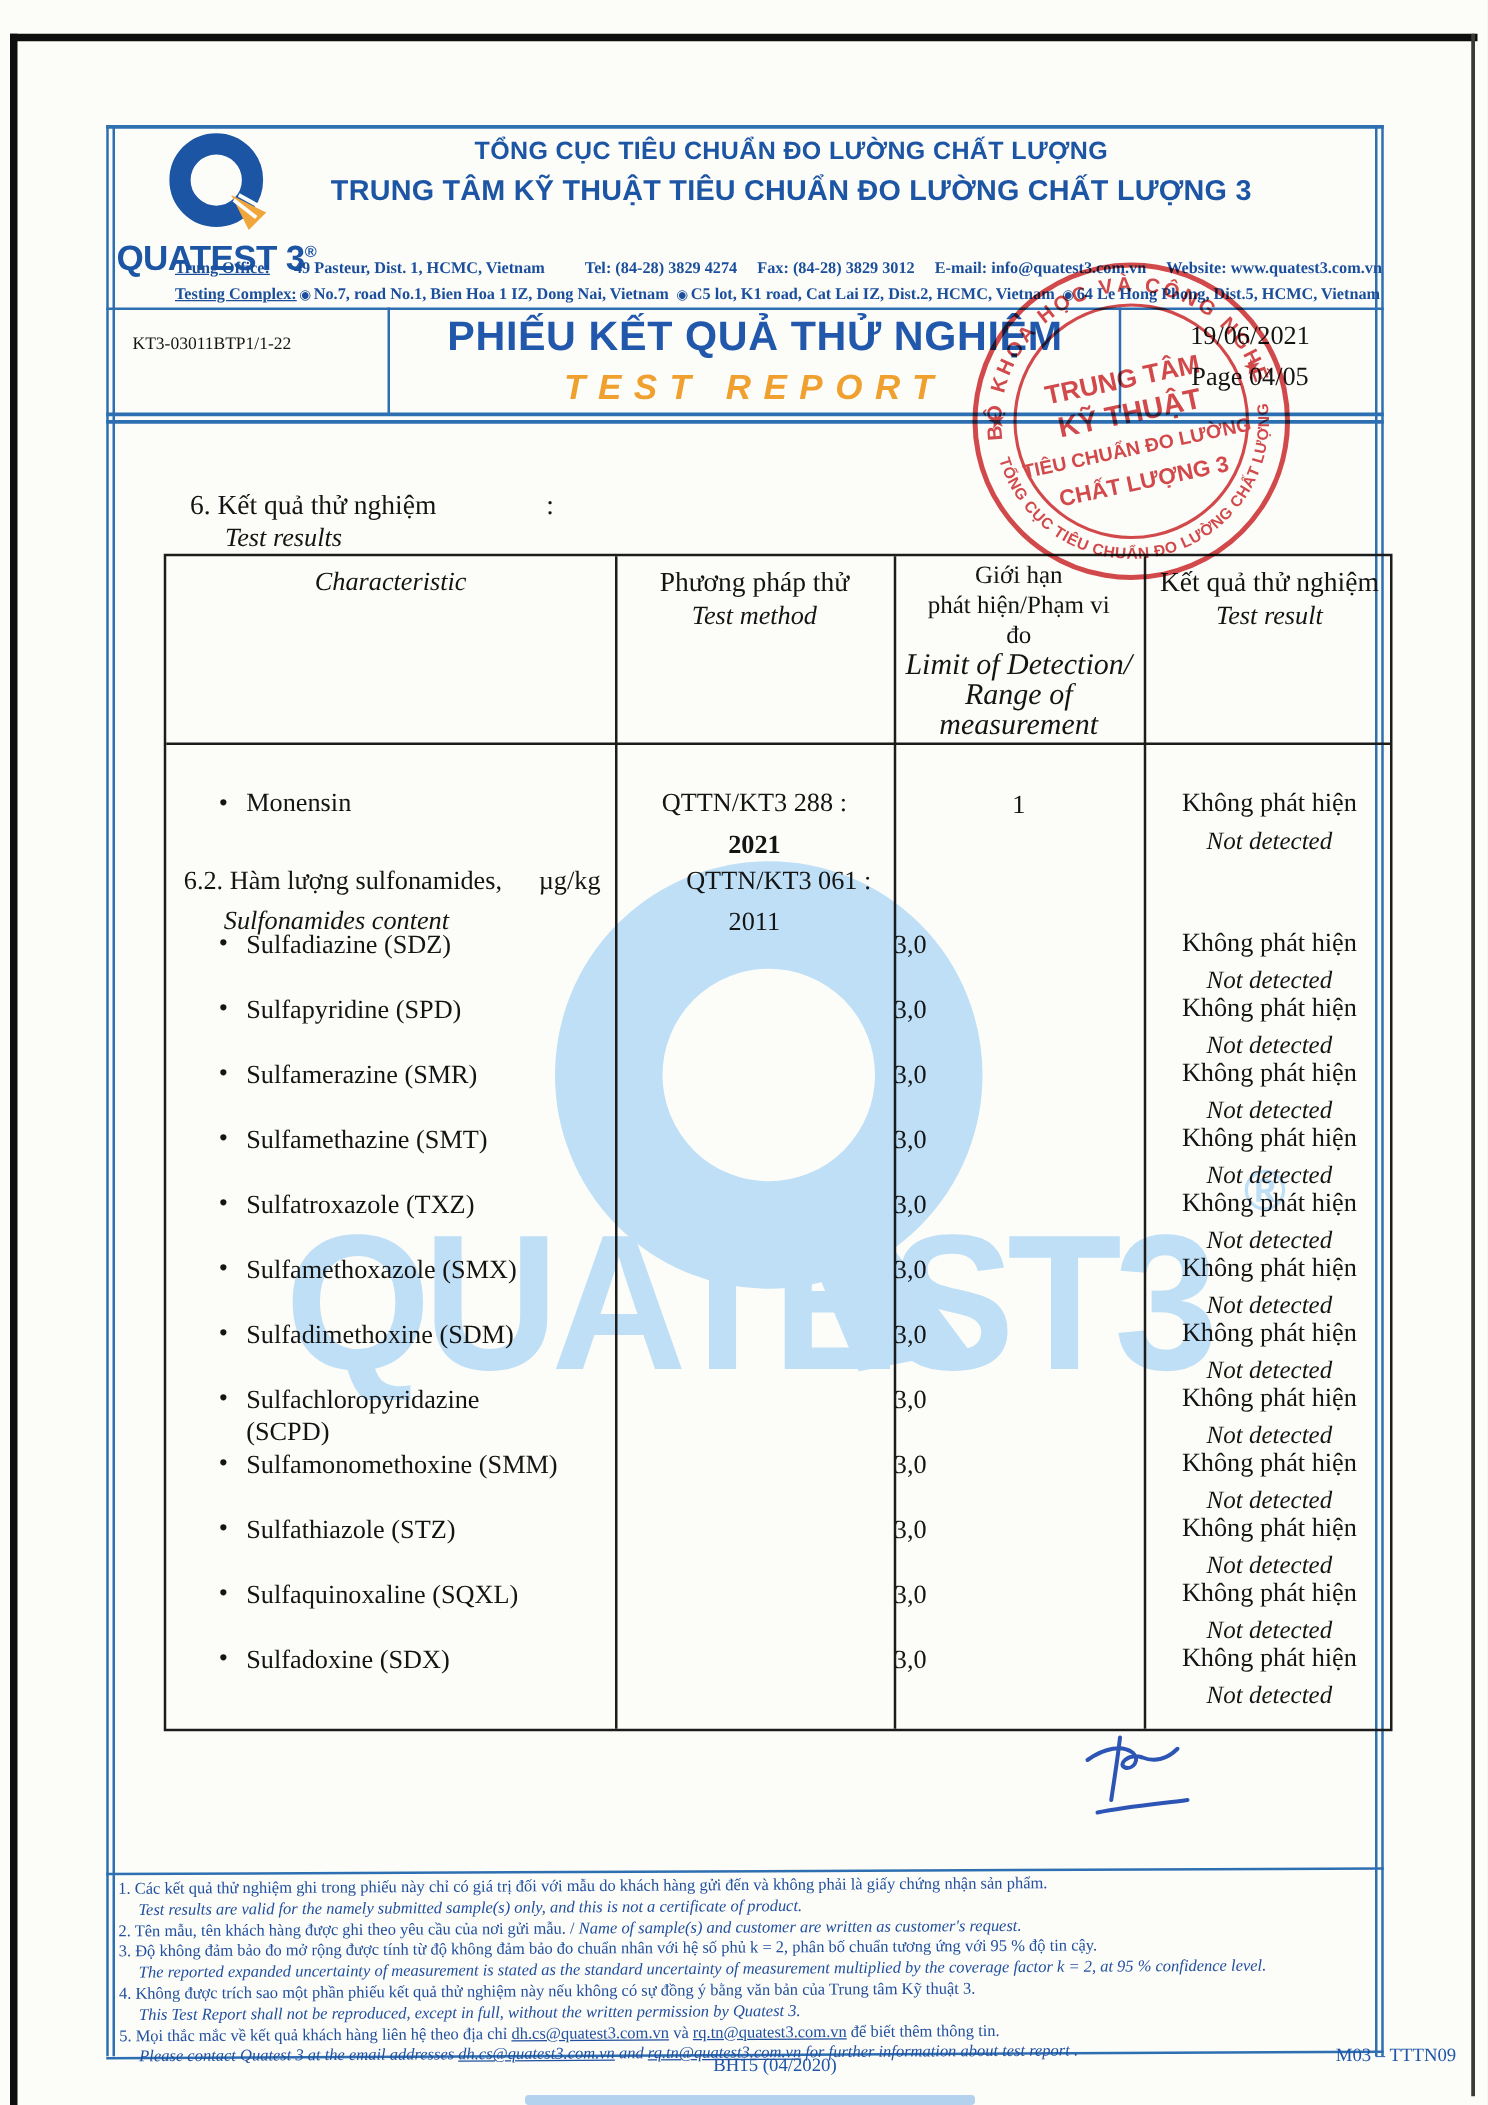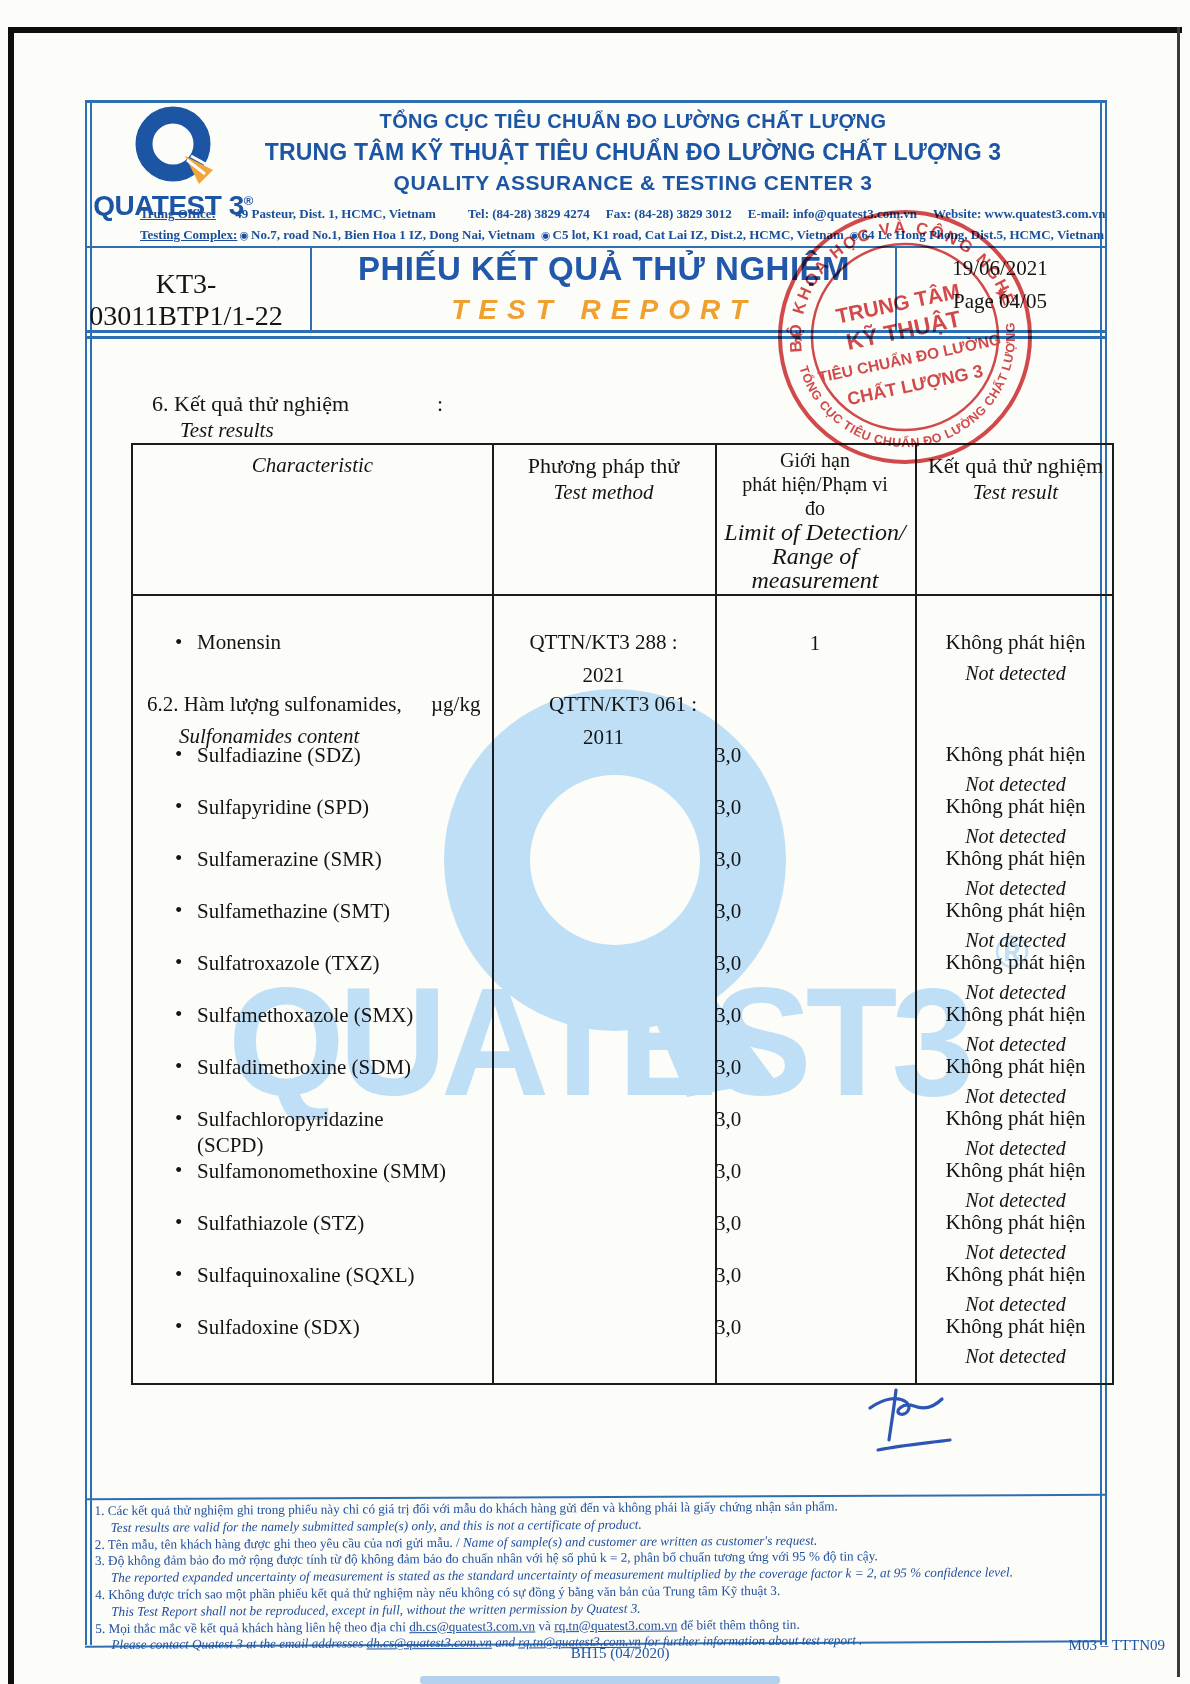--- a/index.html
+++ b/index.html
@@ -39,21 +39,21 @@
   #org-l2{font-size:23px;font-weight:bold;margin-top:6px;letter-spacing:.2px;}
   #org-l3{font-size:21px;font-weight:bold;margin-top:5px;letter-spacing:.6px;}
   #addr1{left:140px;top:206px;width:960px;color:#1b4f9c;font-size:13px;font-weight:bold;white-space:nowrap;}
   #addr1 span{margin-right:16px;}
   #addr2{left:140px;top:227px;width:960px;color:#1b4f9c;font-size:13px;font-weight:bold;white-space:nowrap;}
   .u{text-decoration:underline;}
   .addr-part{margin-right:4px;}
   .pin{font-size:11px;margin:0 2px;}
 
   
-  #report-no{left:80px;top:268px;width:212px;text-align:center;font-size:28px;}
+  #report-no{left:106px;top:268px;width:212px;font-size:14px;}
   #title-vi{left:315px;top:250px;width:578px;text-align:center;font-weight:bold;font-size:33px;color:#2158ac;letter-spacing:.5px;}
   #title-en{left:315px;top:294px;width:578px;text-align:center;font-weight:bold;font-style:italic;font-size:28px;color:#efa02f;letter-spacing:10px;}
   #date{left:900px;top:256px;width:200px;text-align:center;font-size:21px;}
   #page-no{left:900px;top:289px;width:200px;text-align:center;font-size:21px;}
 
   
   #sec-title{left:152px;top:391px;font-size:22px;}
   #sec-colon{left:437px;top:391px;font-size:22px;}
   #sec-sub{left:180px;top:418px;font-size:21px;font-style:italic;}
 
@@ -70,21 +70,21 @@
   #hc3{left:582px;top:3px;width:200px;line-height:24px;font-size:20px;}
   #hc3 .en{font-size:24px;}
   #hc4{left:782px;top:7px;width:201px;}
   .bullet{font-size:21px;}
   .cell-c{text-align:center;font-size:21px;}
   .it{font-style:italic;}
   
   #m-bullet{left:42px;top:185px;}
   #m-name{left:64px;top:185px;font-size:21px;}
   #m-meth1{left:359px;top:185px;width:223px;}
-  #m-meth2{left:359px;top:218px;width:223px;}
+  #m-meth2{left:359px;top:218px;width:223px;font-weight:bold;}
   #m-limit{left:582px;top:186px;width:200px;}
   #m-rvi{left:782px;top:185px;width:201px;}
   #m-ren{left:782px;top:217px;width:201px;font-size:20px;}
   
   #g-name{left:14px;top:247px;font-size:21px;}
   #g-unit{left:298px;top:247px;font-size:21px;}
   #g-en{left:46px;top:279px;font-size:21px;}
   #g-meth1{left:359px;top:247px;width:262px;}
   #g-meth2{left:359px;top:280px;width:223px;}
   
@@ -140,21 +140,20 @@
       <polygon points="60,52 88,66 74,80" fill="#f0a63a"></polygon>
       <path d="M62,56 L80,70 M66,52 L86,63" stroke="#fcfcf9" stroke-width="3"></path>
       <circle cx="48" cy="40" r="14" fill="#fcfcf9"></circle>
     </svg>
     <div class="sans" id="logo-name"><span>QUATEST 3</span><sup>®</sup></div>
   </div>
 
   <div class="abs sans" id="org-block">
     <div id="org-l1">TỔNG CỤC TIÊU CHUẨN ĐO LƯỜNG CHẤT LƯỢNG</div>
     <div id="org-l2">TRUNG TÂM KỸ THUẬT TIÊU CHUẨN ĐO LƯỜNG CHẤT LƯỢNG 3</div>
-    <div id="org-l3">QUALITY ASSURANCE &amp; TESTING CENTER 3</div>
   </div>
 
   <div class="abs" id="addr1">
     <span><span class="u">Trung Office:</span> <span>49 Pasteur, Dist. 1, HCMC, Vietnam</span></span><span>Tel: (84-28) 3829 4274</span><span>Fax: (84-28) 3829 3012</span><span>E-mail: info@quatest3.com.vn</span><span>Website: www.quatest3.com.vn</span>
   </div>
   <div class="abs" id="addr2">
     <span class="u">Testing Complex:</span><span><span class="pin">◉</span><span class="addr-part">No.7, road No.1, Bien Hoa 1 IZ, Dong Nai, Vietnam</span><span class="pin">◉</span><span class="addr-part">C5 lot, K1 road, Cat Lai IZ, Dist.2, HCMC, Vietnam</span><span class="pin">◉</span><span class="addr-part">64 Le Hong Phong, Dist.5, HCMC, Vietnam</span></span>
   </div>
 
   <div class="abs" id="report-no">KT3-03011BTP1/1-22</div>

